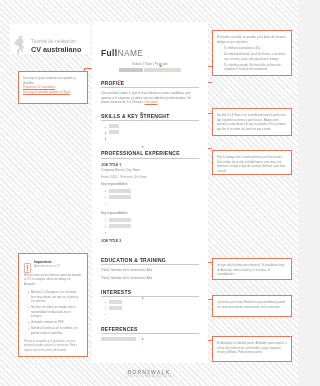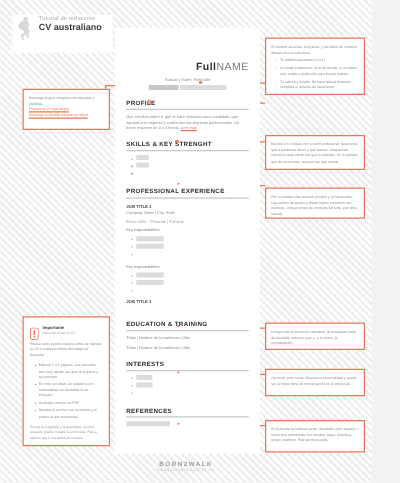--- a/index.html
+++ b/index.html
@@ -21,27 +21,27 @@
     background-image:
       repeating-linear-gradient(45deg, rgba(255,255,255,0.85) 0 2px, rgba(232,232,232,0.5) 2px 4px),
       repeating-linear-gradient(-45deg, rgba(255,255,255,0.7) 0 2px, rgba(236,236,236,0.4) 2px 4px);
     z-index: 0;
   }
 
   
   #title-card {
     position: absolute;
     left: 10px;
-    top: 12px;
+    top: 24px;
     width: 80px;
     height: 30px;
     background: #ffffff;
     z-index: 3;
     display: flex;
-    align-items: flex-start;
+    align-items: flex-end;
     padding: 0 4px;
     box-sizing: border-box;
   }
   #brand-mark {
     width: 13px;
     height: 20px;
     flex: 0 0 13px;
     margin-right: 4px;
     position: relative;
   }
@@ -68,21 +68,21 @@
     top: 22px;
     width: 116px;
     height: 341px;
     background: #ffffff;
     z-index: 3;
     box-sizing: border-box;
     padding: 12px 9px 8px 9px;
     overflow: hidden;
   }
   #cv-name {
-    text-align: right;
+    text-align: left;
     font-size: 8.4px;
     font-weight: bold;
     color: #2f2f2f;
     letter-spacing: 0.4px;
     margin-top: 14px;
   }
   #cv-name .thin { font-weight: normal; color: #7a7a7a; }
   #cv-contact-line1 {
     text-align: center;
     font-size: 3.2px;

